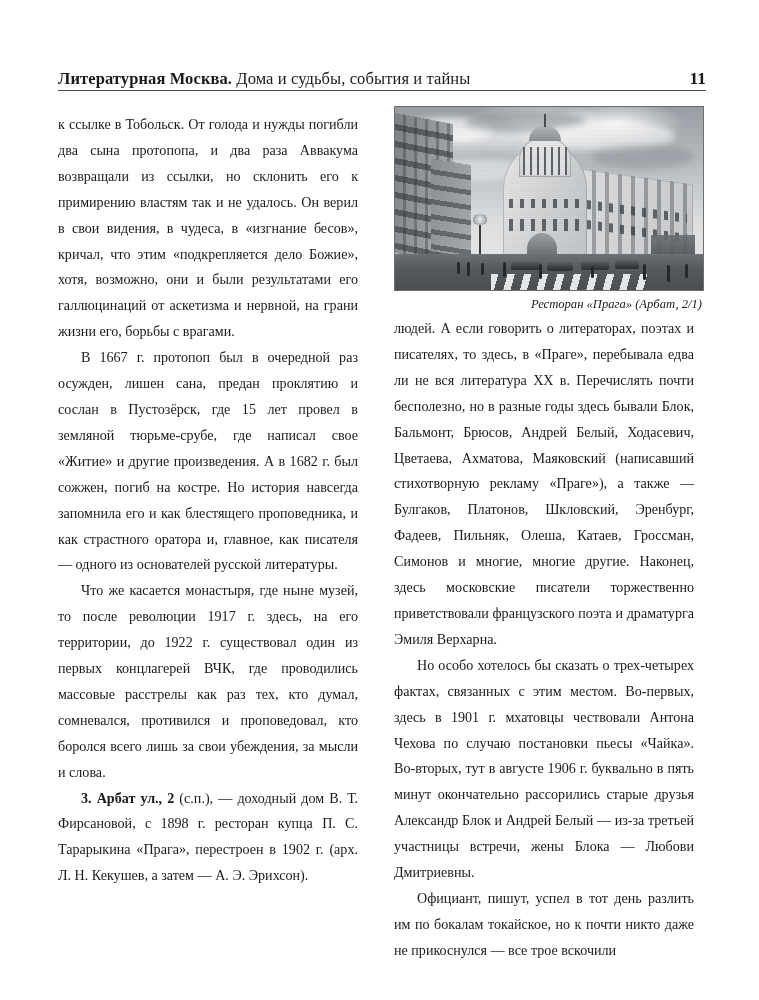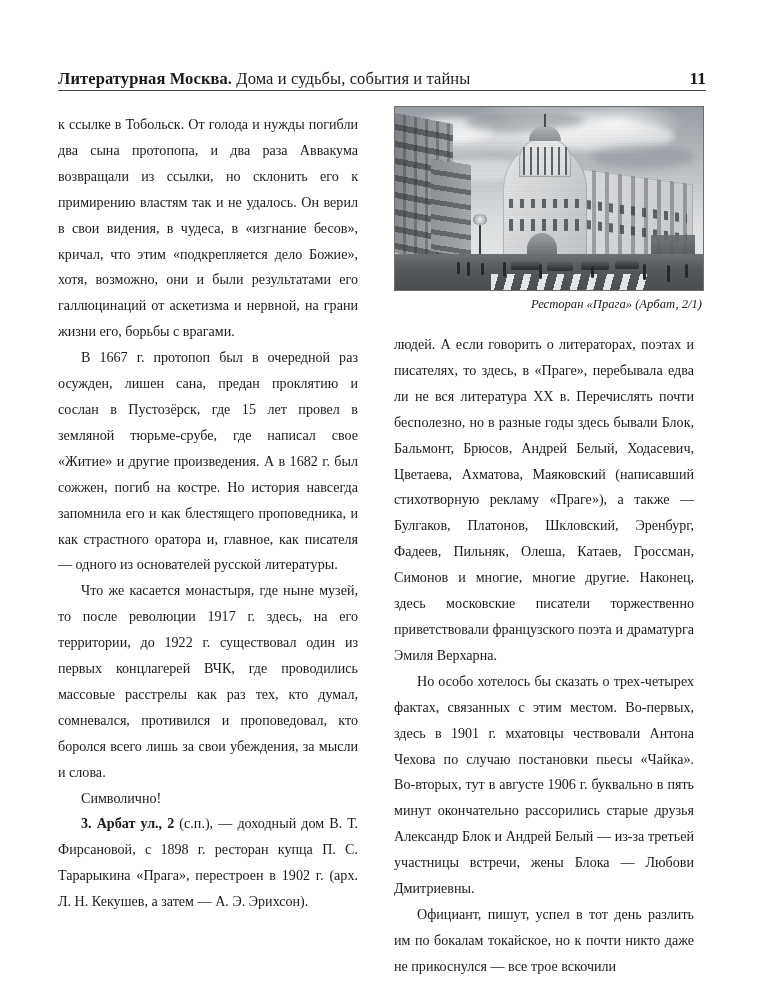--- a/index.html
+++ b/index.html
@@ -80,21 +80,21 @@
     margin: 0;
     text-indent: 23px;
   }
   .col p.noindent { text-indent: 0; }
 
   .col p b { font-weight: bold; }
 
   
   .figure {
     width: 310px;
-    margin: 0 0 18px 0;
+    margin: 0 0 2px 0;
   }
   .photo-frame {
     width: 310px;
     height: 185px;
     border: 1px solid #6e6e6e;
     box-sizing: border-box;
     overflow: hidden;
     position: relative;
     background: #cfd2d5;
   }
@@ -303,21 +303,20 @@
       <span class="rh-bold">Литературная Москва.</span><span class="rh-reg"> Дома и судьбы, события и тайны</span>
     </div>
     <div class="rh-page">11</div>
   </div>
   <div class="head-rule"></div>
 
   <div class="col col-left">
     <p class="noindent">к ссылке в Тобольск. От голода и нужды погибли два сына протопопа, и два раза Аввакума возвращали из ссылки, но склонить его к примирению властям так и не удалось. Он верил в свои видения, в чудеса, в «изгнание бесов», кричал, что этим «подкрепляется дело Божие», хотя, возможно, они и были результатами его галлюцинаций от аскетизма и нервной, на грани жизни его, борьбы с врагами.</p>
     <p>В 1667 г. протопоп был в очередной раз осужден, лишен сана, предан проклятию и сослан в Пустозёрск, где 15 лет провел в земляной тюрьме-срубе, где написал свое «Житие» и другие произведения. А в 1682 г. был сожжен, погиб на костре. Но история навсегда запомнила его и как блестящего проповедника, и как страстного оратора и, главное, как писателя — одного из основателей русской литературы.</p>
     <p>Что же касается монастыря, где ныне музей, то после революции 1917 г. здесь, на его территории, до 1922 г. существовал один из первых концлагерей ВЧК, где проводились массовые расстрелы как раз тех, кто думал, сомневался, противился и проповедовал, кто боролся всего лишь за свои убеждения, за мысли и слова.</p>
-    <p>Символично!</p>
     <p><b>3. Арбат ул., 2</b><span> (с.п.), — доходный дом В. Т. Фирсановой, с 1898 г. ресторан купца П. С. Тарарыкина «Прага», перестроен в 1902 г. (арх. Л. Н. Кекушев, а затем — А. Э. Эрихсон).</span></p>
   </div>
 
   <div class="col col-right">
 
     <figure class="figure">
       <div class="photo-frame">
         <div class="sky"></div>
         <div class="cloud cl1"></div>
         <div class="cloud cl2"></div>

